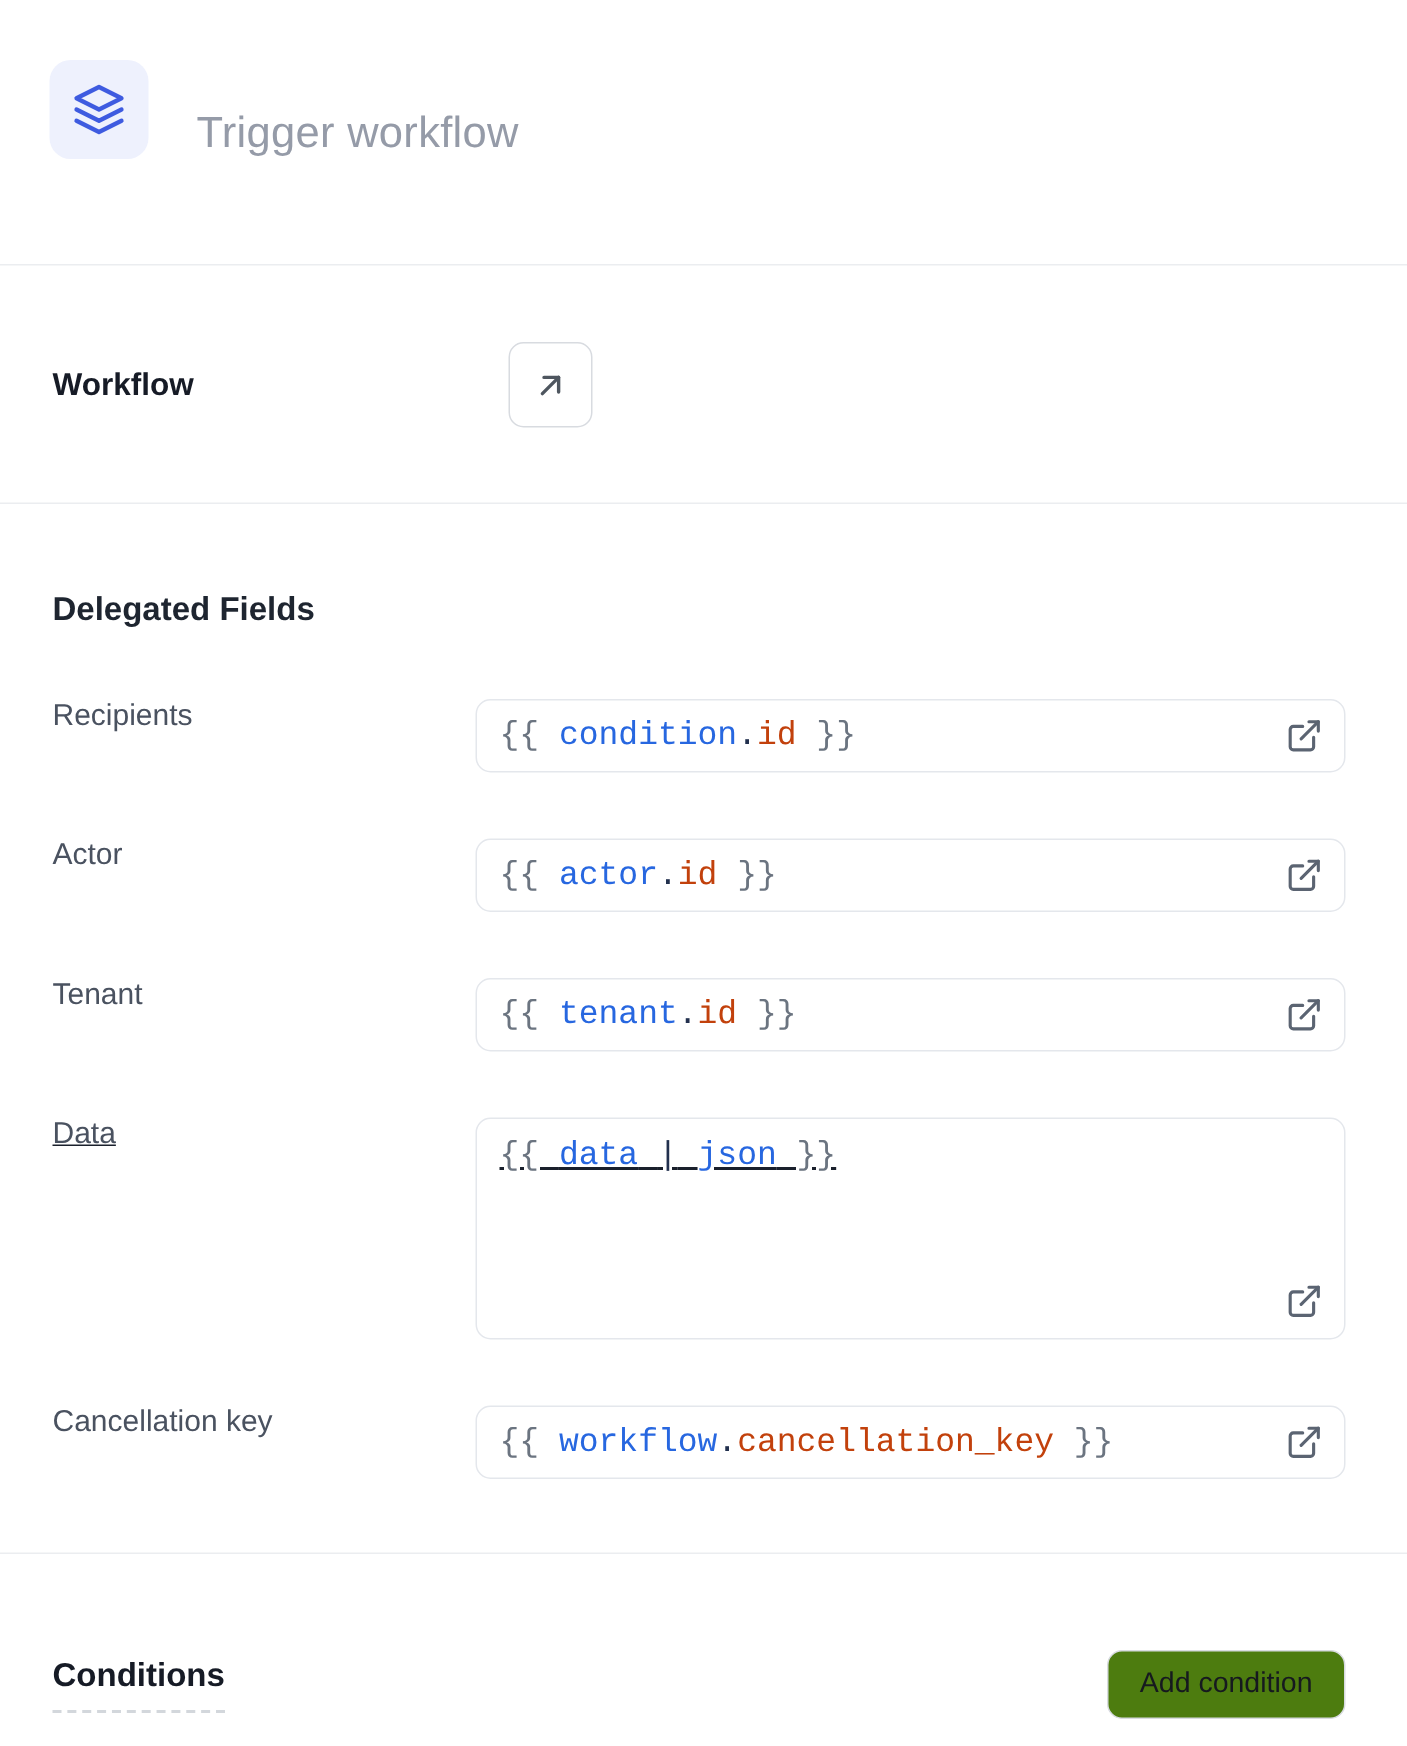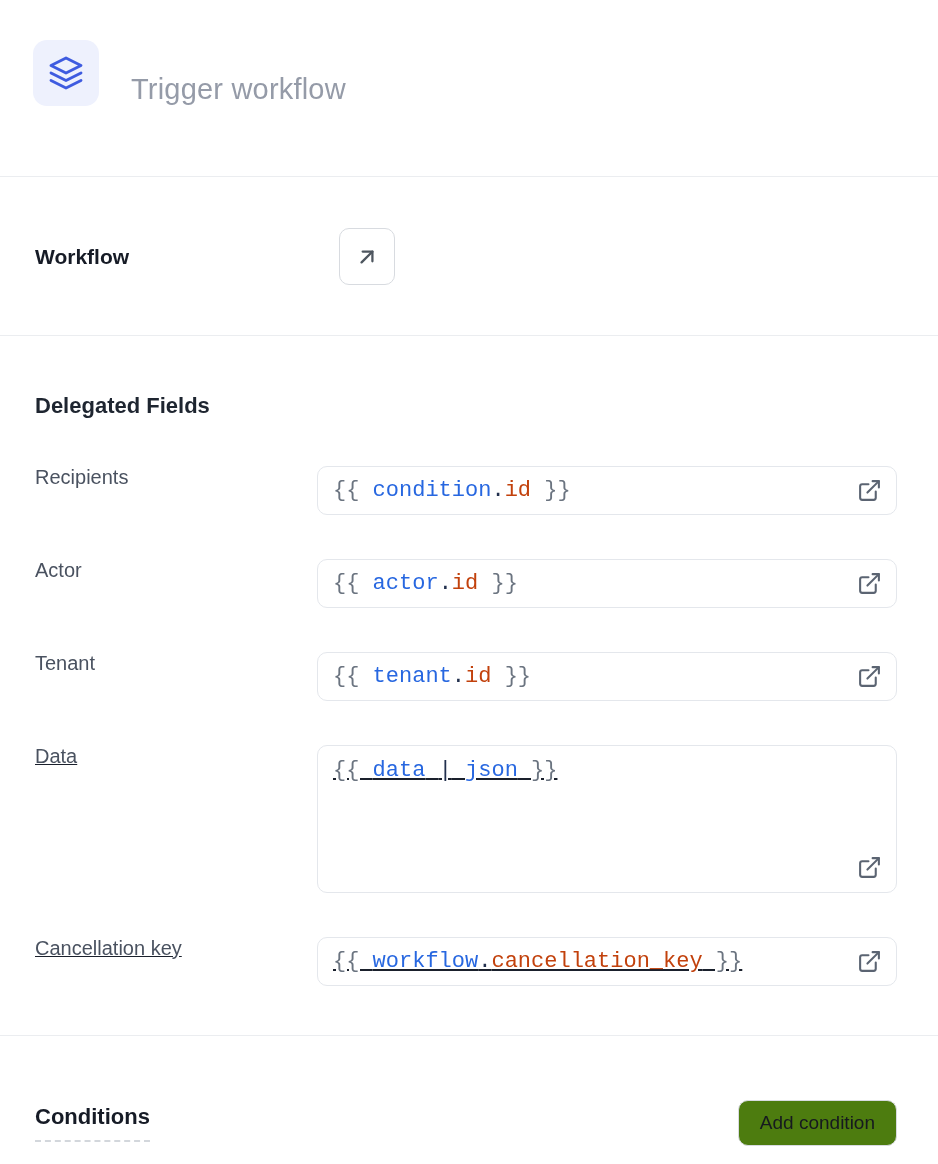--- a/index.html
+++ b/index.html
@@ -43,21 +43,21 @@
     border: 1px solid #d8dbe0; border-radius: 10px; background: #fff;
     display: flex; align-items: center; justify-content: center;
     color: #4e565f; cursor: pointer; flex: 0 0 auto;
   }
 
   
   .fields-section { padding: 58px 41px 49px 35px; }
   .section-heading { font-size: 22px; font-weight: 700; color: #1e2530; line-height: 24px; }
   .fields-section .section-heading { margin-bottom: 48px; }
   .field-row { display: flex; margin-bottom: 44px; }
-  .field-row:last-child { margin-bottom: 0; text-decoration: underline; }
+  .field-row:last-child { margin-bottom: 0; }
   .field-row.multiline { align-items: flex-start; text-decoration: underline; }
   .field-row.multiline .field-label { padding-top: 22px; }
   .field-label { font-size: 20px; color: #4a5260; }
   .code-field {
     flex: 1; height: 49px;
     border: 1px solid #e4e7ec; border-radius: 10px; background: #fff;
     display: flex; align-items: center;
     padding: 0 14px 0 15px; position: relative; cursor: text;
   }
   .code-field.multiline { height: 148px; align-items: flex-start; padding-top: 13px; }

